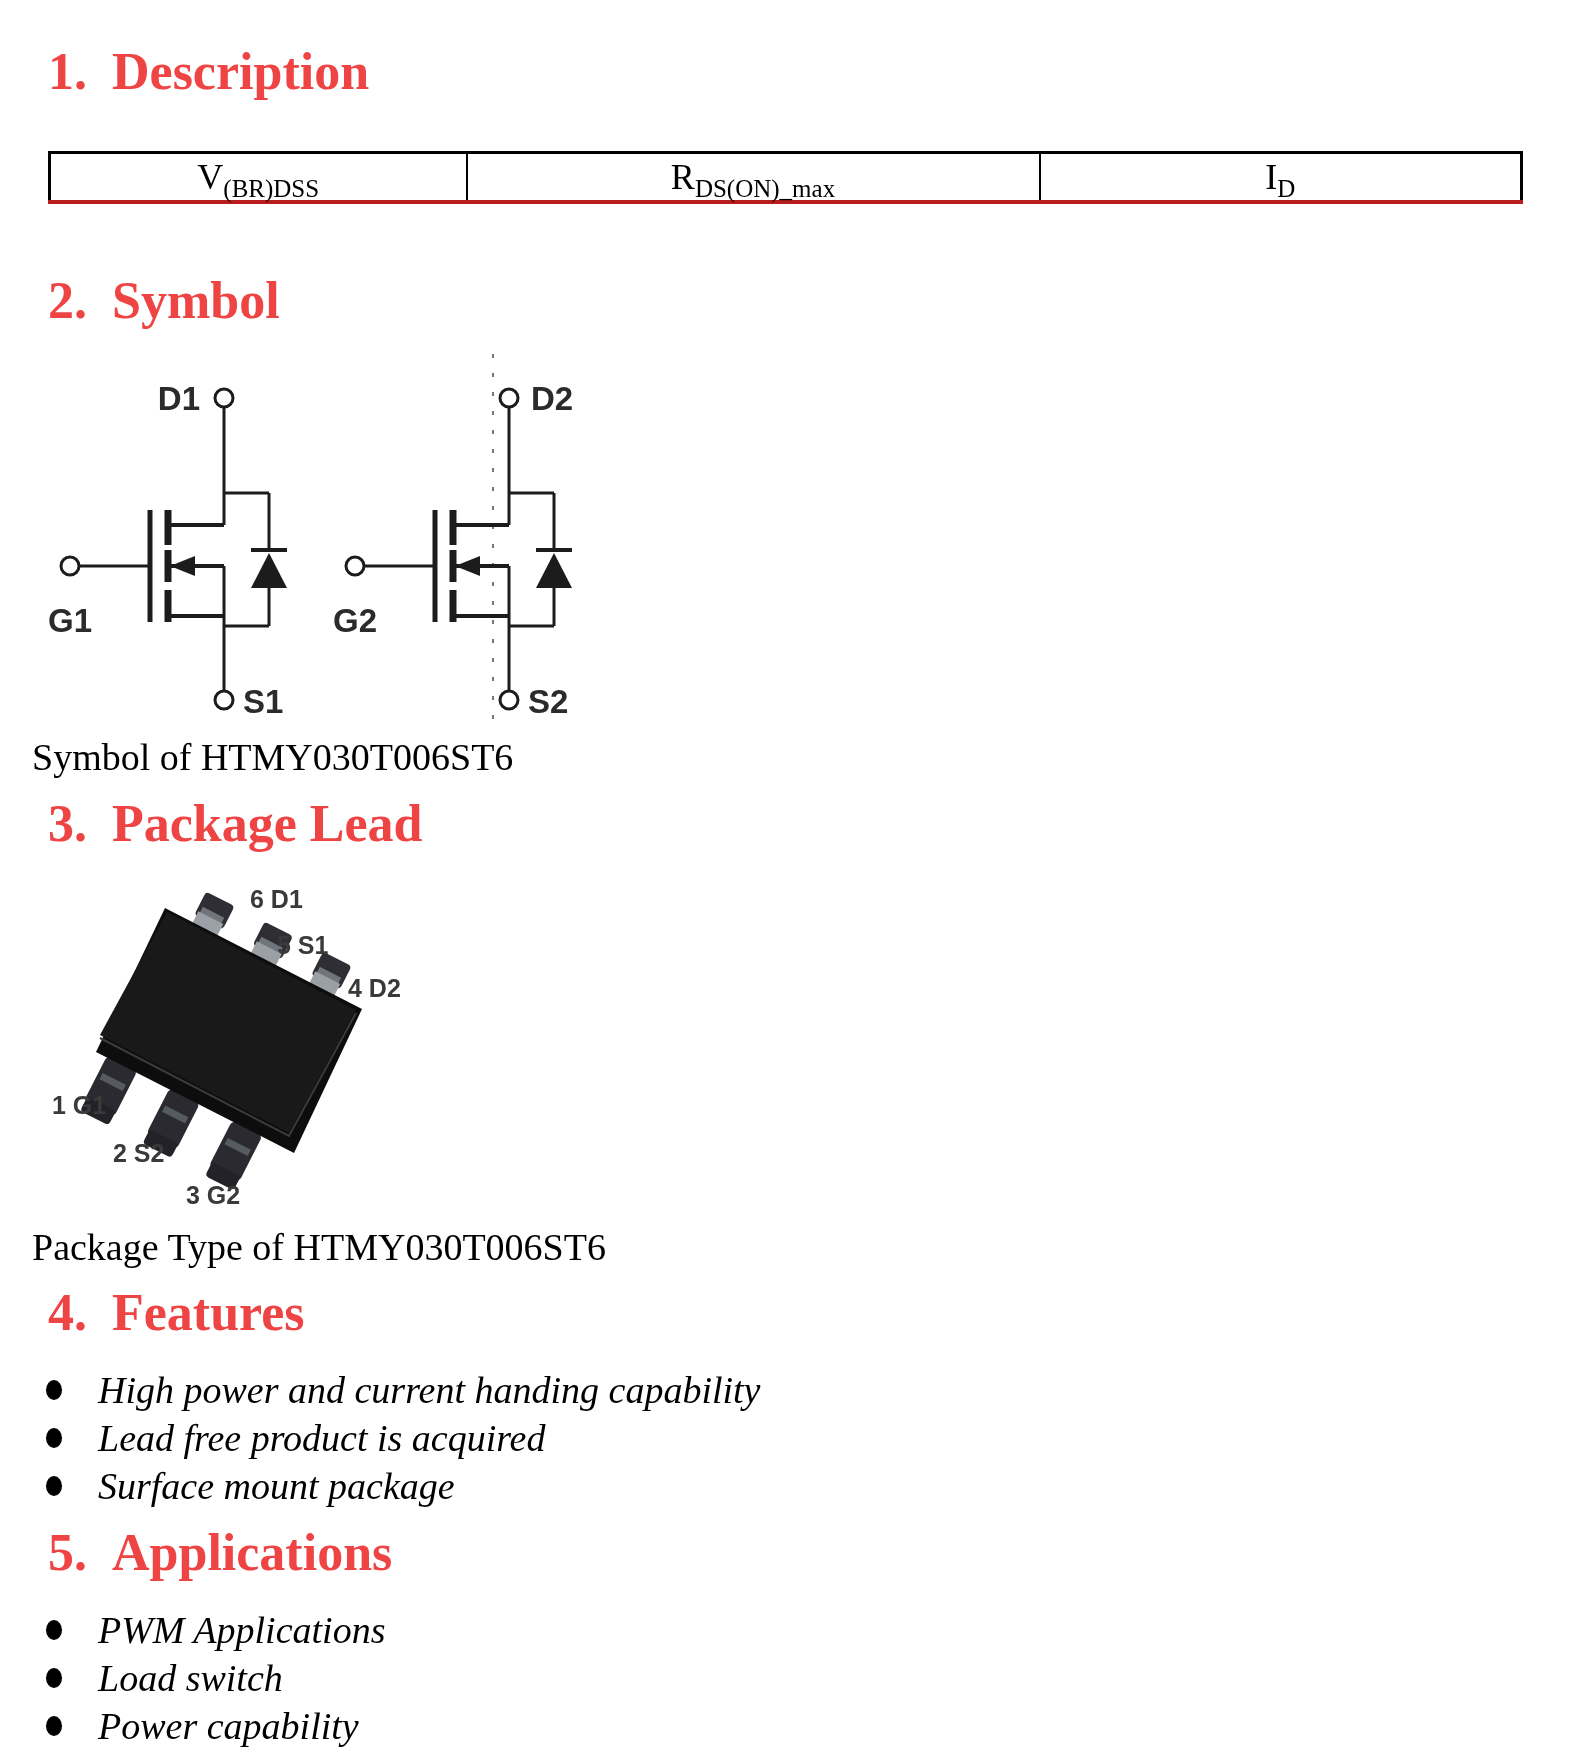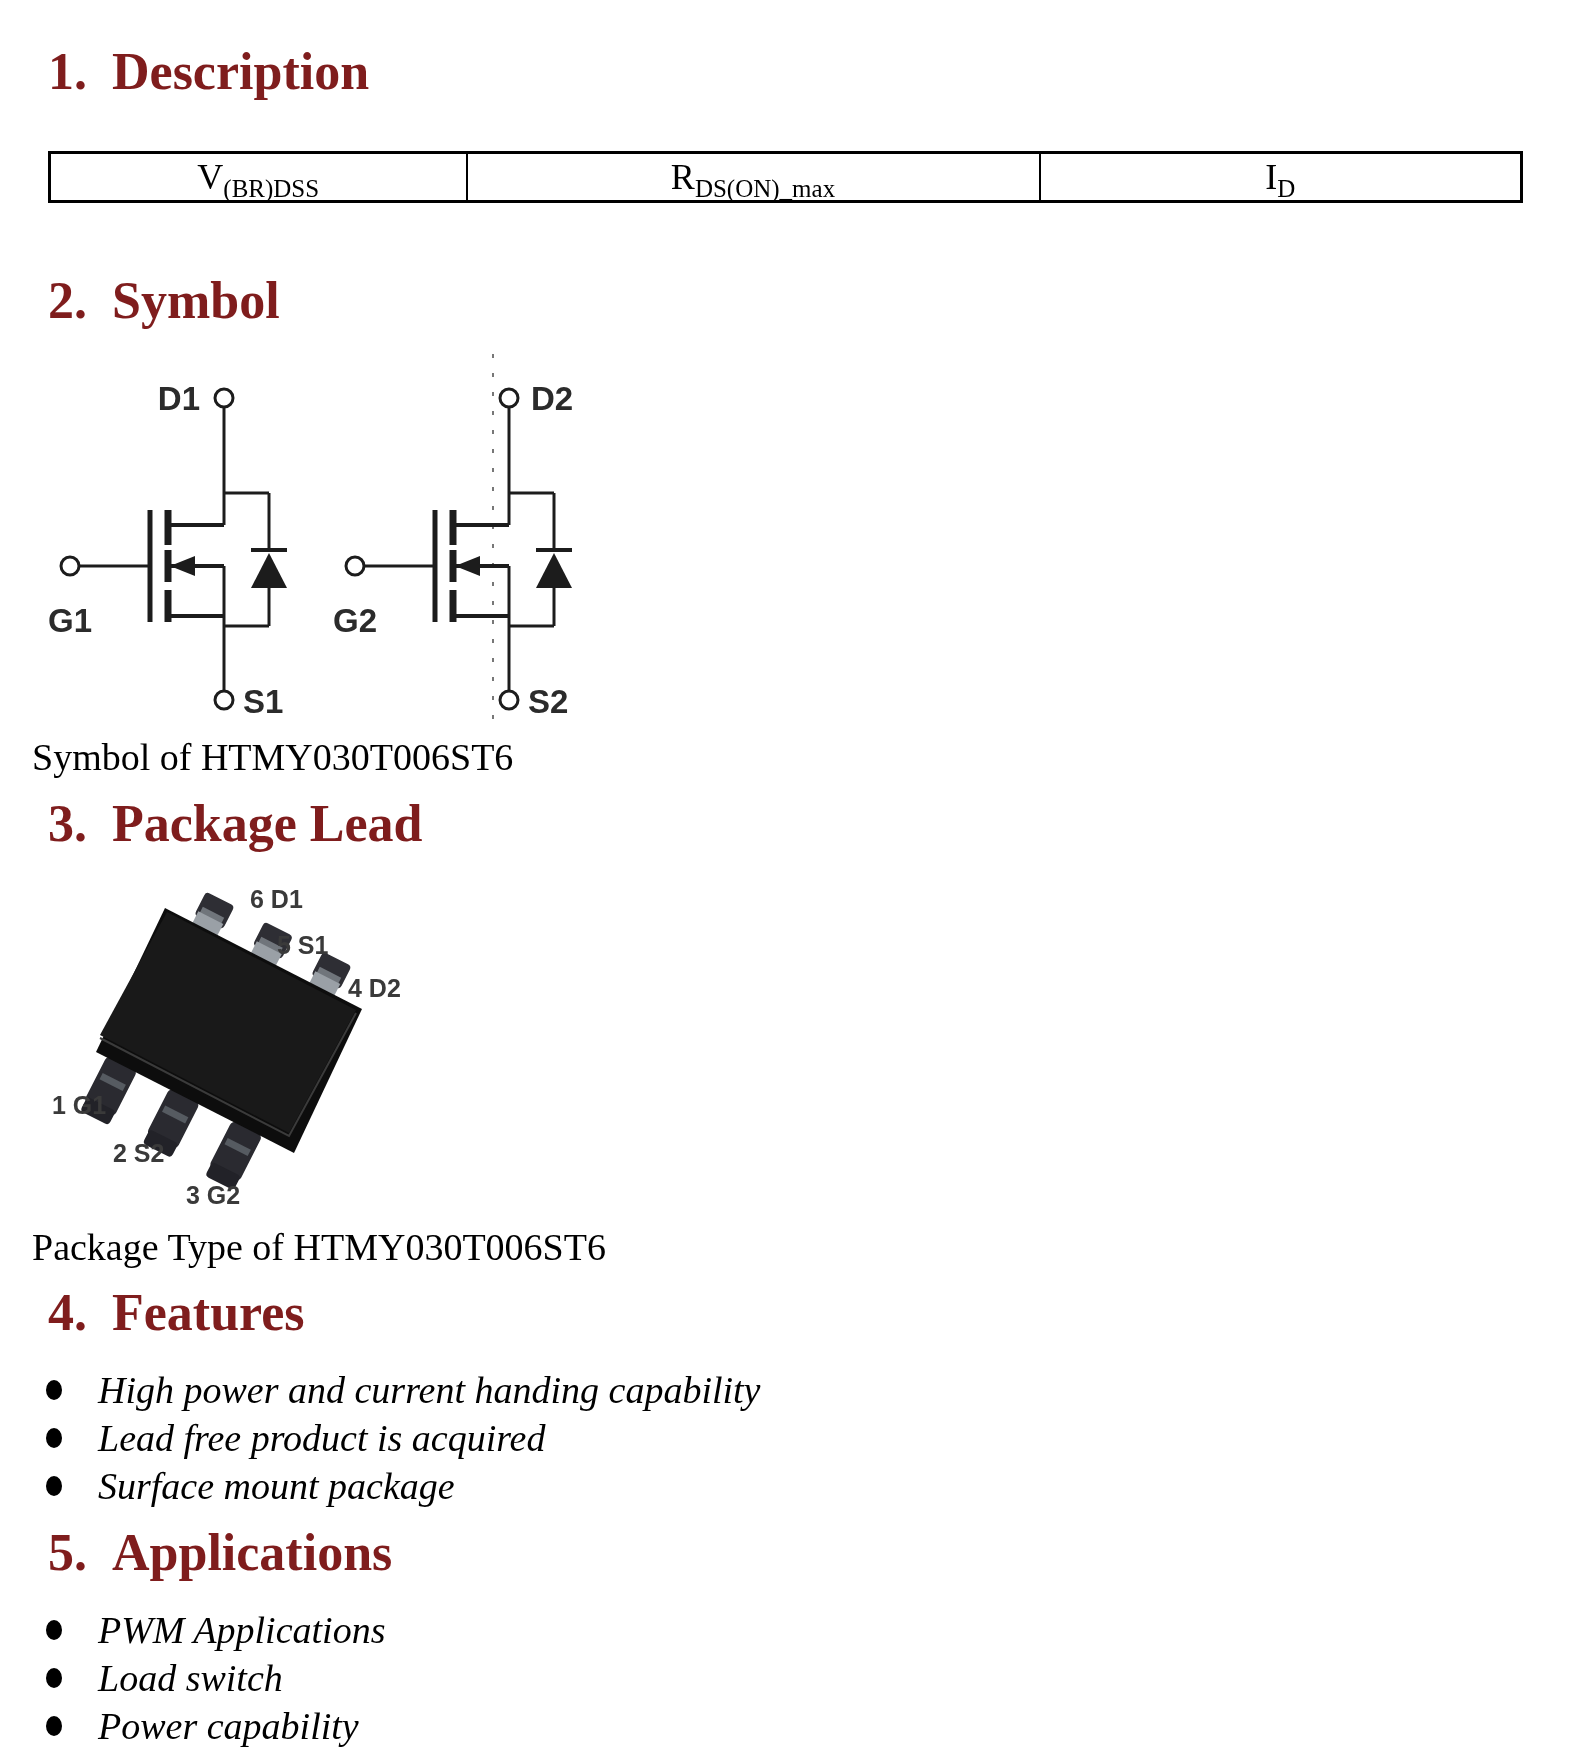--- a/index.html
+++ b/index.html
@@ -1,28 +1,28 @@
 <!DOCTYPE html>
 <html><head>
 <meta charset="utf-8">
 <style>
   html,body{margin:0;padding:0;background:#ffffff;}
   .page{position:relative;width:1594px;height:1762px;background:#ffffff;overflow:hidden;
         font-family:"Liberation Serif", serif;color:#000;}
 
   
   .heading{position:absolute;left:48px;font-weight:bold;font-size:52px;line-height:1;
-           white-space:nowrap;color:#7f1d1d;}
+           white-space:nowrap;color:#ef4444;}
   .hnum{display:inline-block;width:64px;}
 
   
   .desc-table{position:absolute;left:48px;top:151px;width:1472px;border-collapse:collapse;
               table-layout:fixed;text-align:center;font-size:36px;border:3px solid #000;}
   .desc-table td{border:2px solid #000;padding:0;vertical-align:middle;}
-  .desc-table tr.hdr td{height:46px;border-bottom:1px solid #b91c1c;margin-top:16px;}
+  .desc-table tr.hdr td{height:46px;border-bottom:4px solid #b91c1c;margin-top:16px;}
   .desc-table tr.val td{height:44px;}
   .desc-table sub{font-size:25px;line-height:0;}
 
   
   .symbol-svg{position:absolute;left:30px;top:340px;}
   .package-svg{position:absolute;left:40px;top:862px;}
   .figlbl{font-family:"Liberation Sans", sans-serif;font-size:33px;font-weight:bold;fill:#2b2b2b;}
   .pkglbl{font-family:"Liberation Sans", sans-serif;font-size:25px;font-weight:bold;fill:#3a3a3a;}
   .ln{stroke:#1c1c1c;stroke-width:3;fill:none;}
   .w4{stroke-width:4;} .w5{stroke-width:5;} .w7{stroke-width:7;}

